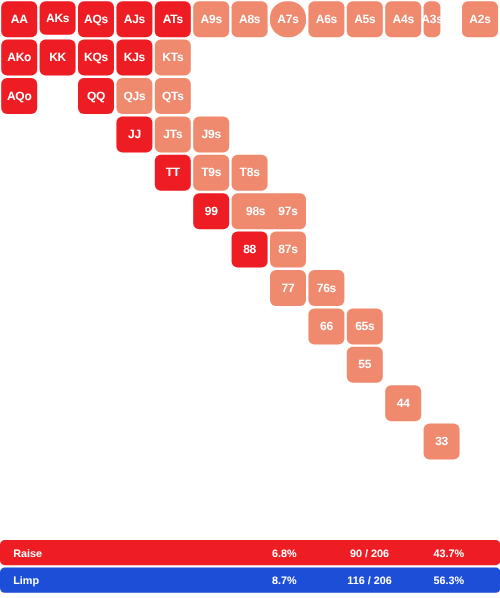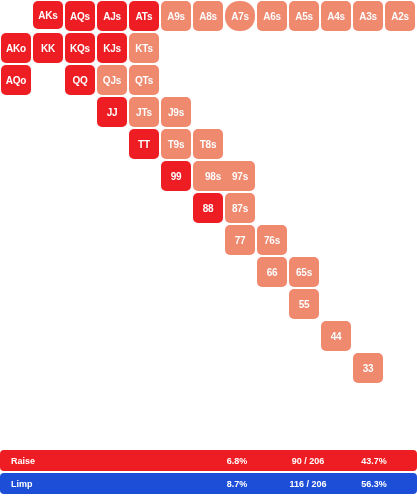--- a/index.html
+++ b/index.html
@@ -60,20 +60,23 @@
   }
   .stat-c3{
     position:absolute;left:348px;top:0;height:21px;width:52px;
     display:flex;align-items:center;justify-content:center;
   }
 </style>
 </head>
 <body>
 
 <div id="matrix">
+    <div class="cell raise" style="left: 1px; top: 1px; width: 30px; height: 30px;">
+      <span>AA</span>
+    </div>
     <div class="cell raise" style="left: 33px; top: 1px; width: 30px; height: 28px;">
       <span>AKs</span>
     </div>
     <div class="cell raise" style="left: 65px; top: 1px; width: 30px; height: 30px;">
       <span>AQs</span>
     </div>
     <div class="cell raise" style="left: 97px; top: 1px; width: 30px; height: 30px;">
       <span>AJs</span>
     </div>
     <div class="cell raise" style="left: 129px; top: 1px; width: 30px; height: 30px;">
@@ -90,21 +93,21 @@
     </div>
     <div class="cell limp" style="left: 257px; top: 1px; width: 30px; height: 30px;">
       <span>A6s</span>
     </div>
     <div class="cell limp" style="left: 289px; top: 1px; width: 30px; height: 30px;">
       <span>A5s</span>
     </div>
     <div class="cell limp" style="left: 321px; top: 1px; width: 30px; height: 30px;">
       <span>A4s</span>
     </div>
-    <div class="cell limp" style="left: 353px; top: 1px; width: 30px; height: 30px; justify-content: center;">
+    <div class="cell limp" style="left: 353px; top: 1px; width: 14px; height: 30px; justify-content: center;">
       <span>A3s</span>
     </div>
     <div class="cell limp" style="left: 385px; top: 1px; width: 30px; height: 30px;">
       <span>A2s</span>
     </div>
     <div class="cell raise" style="left: 1px; top: 33px; width: 30px; height: 30px;">
       <span>AKo</span>
     </div>
     <div class="cell raise" style="left: 33px; top: 33px; width: 30px; height: 30px;">
       <span>KK</span>

